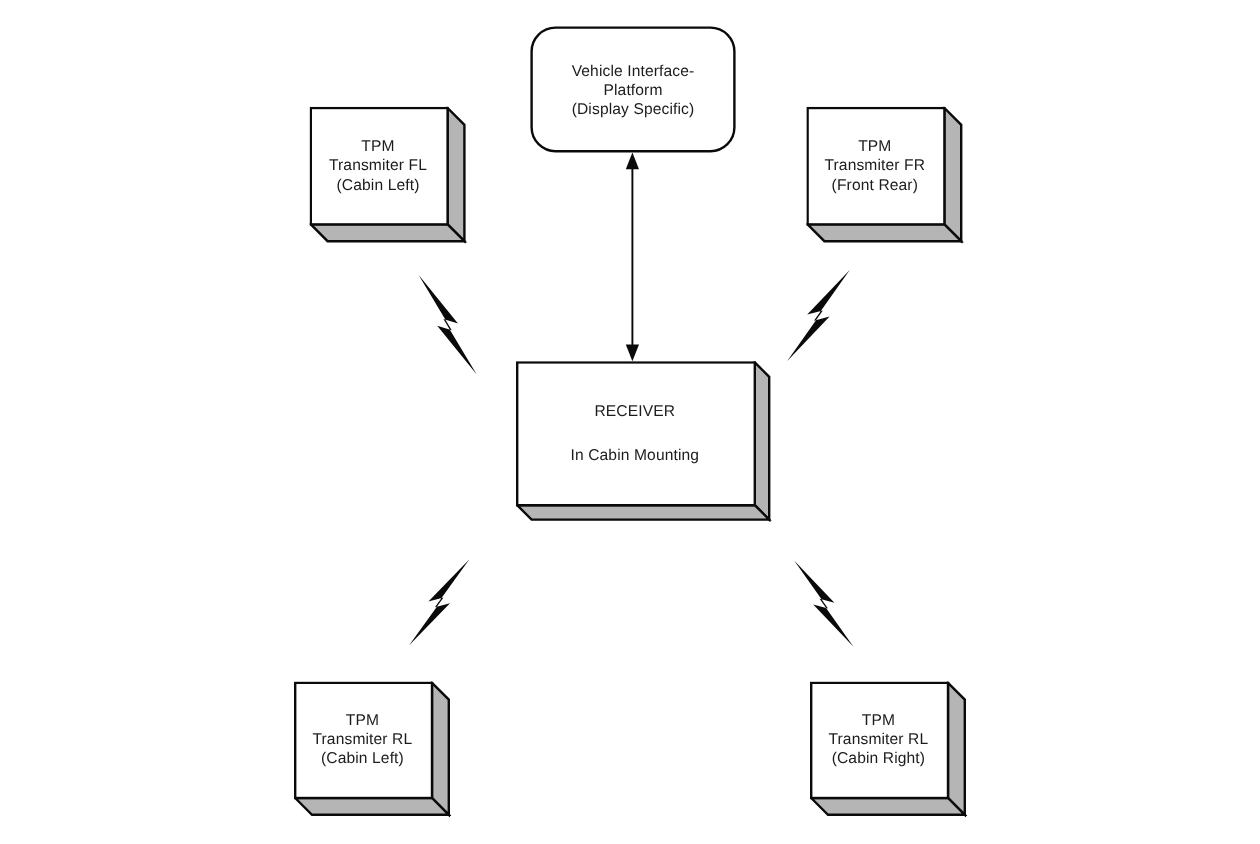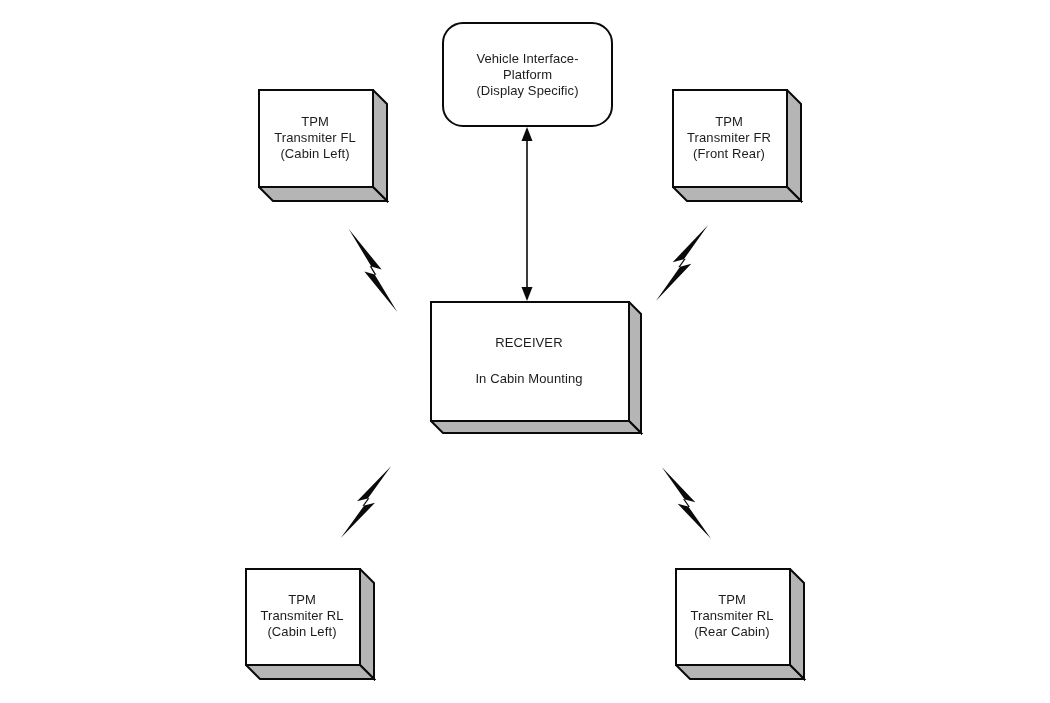--- a/index.html
+++ b/index.html
@@ -164,21 +164,21 @@
 
   <div class="node" style="left:675px; top:568px; width:131px; height:113px;">
     <svg width="131" height="113" viewBox="0 0 131 113">
       <polygon class="side" points="115,1 129,15 129,111 115,97"></polygon>
       <polygon class="side" points="1,97 15,111 129,111 115,97"></polygon>
       <rect class="face" x="1" y="1" width="114" height="96"></rect>
     </svg>
     <div class="label" style="width:114px; height:96px;">
       <span>TPM</span>
       <span>Transmiter RL</span>
-      <span>(Rear Cabin)</span>
+      <span>(Cabin Right)</span>
     </div>
   </div>
 
   <div class="bolt" style="left:347px; top:229px; width:52px; height:83px;">
     <svg viewBox="0 0 60 90" preserveAspectRatio="none">
       <path d="M2,0 L40,44 L26,40 L58,90 L20,46 L34,50 Z"></path>
     </svg>
   </div>
 
   <div class="bolt flip" style="left:654px; top:225px; width:56px; height:76px;">

